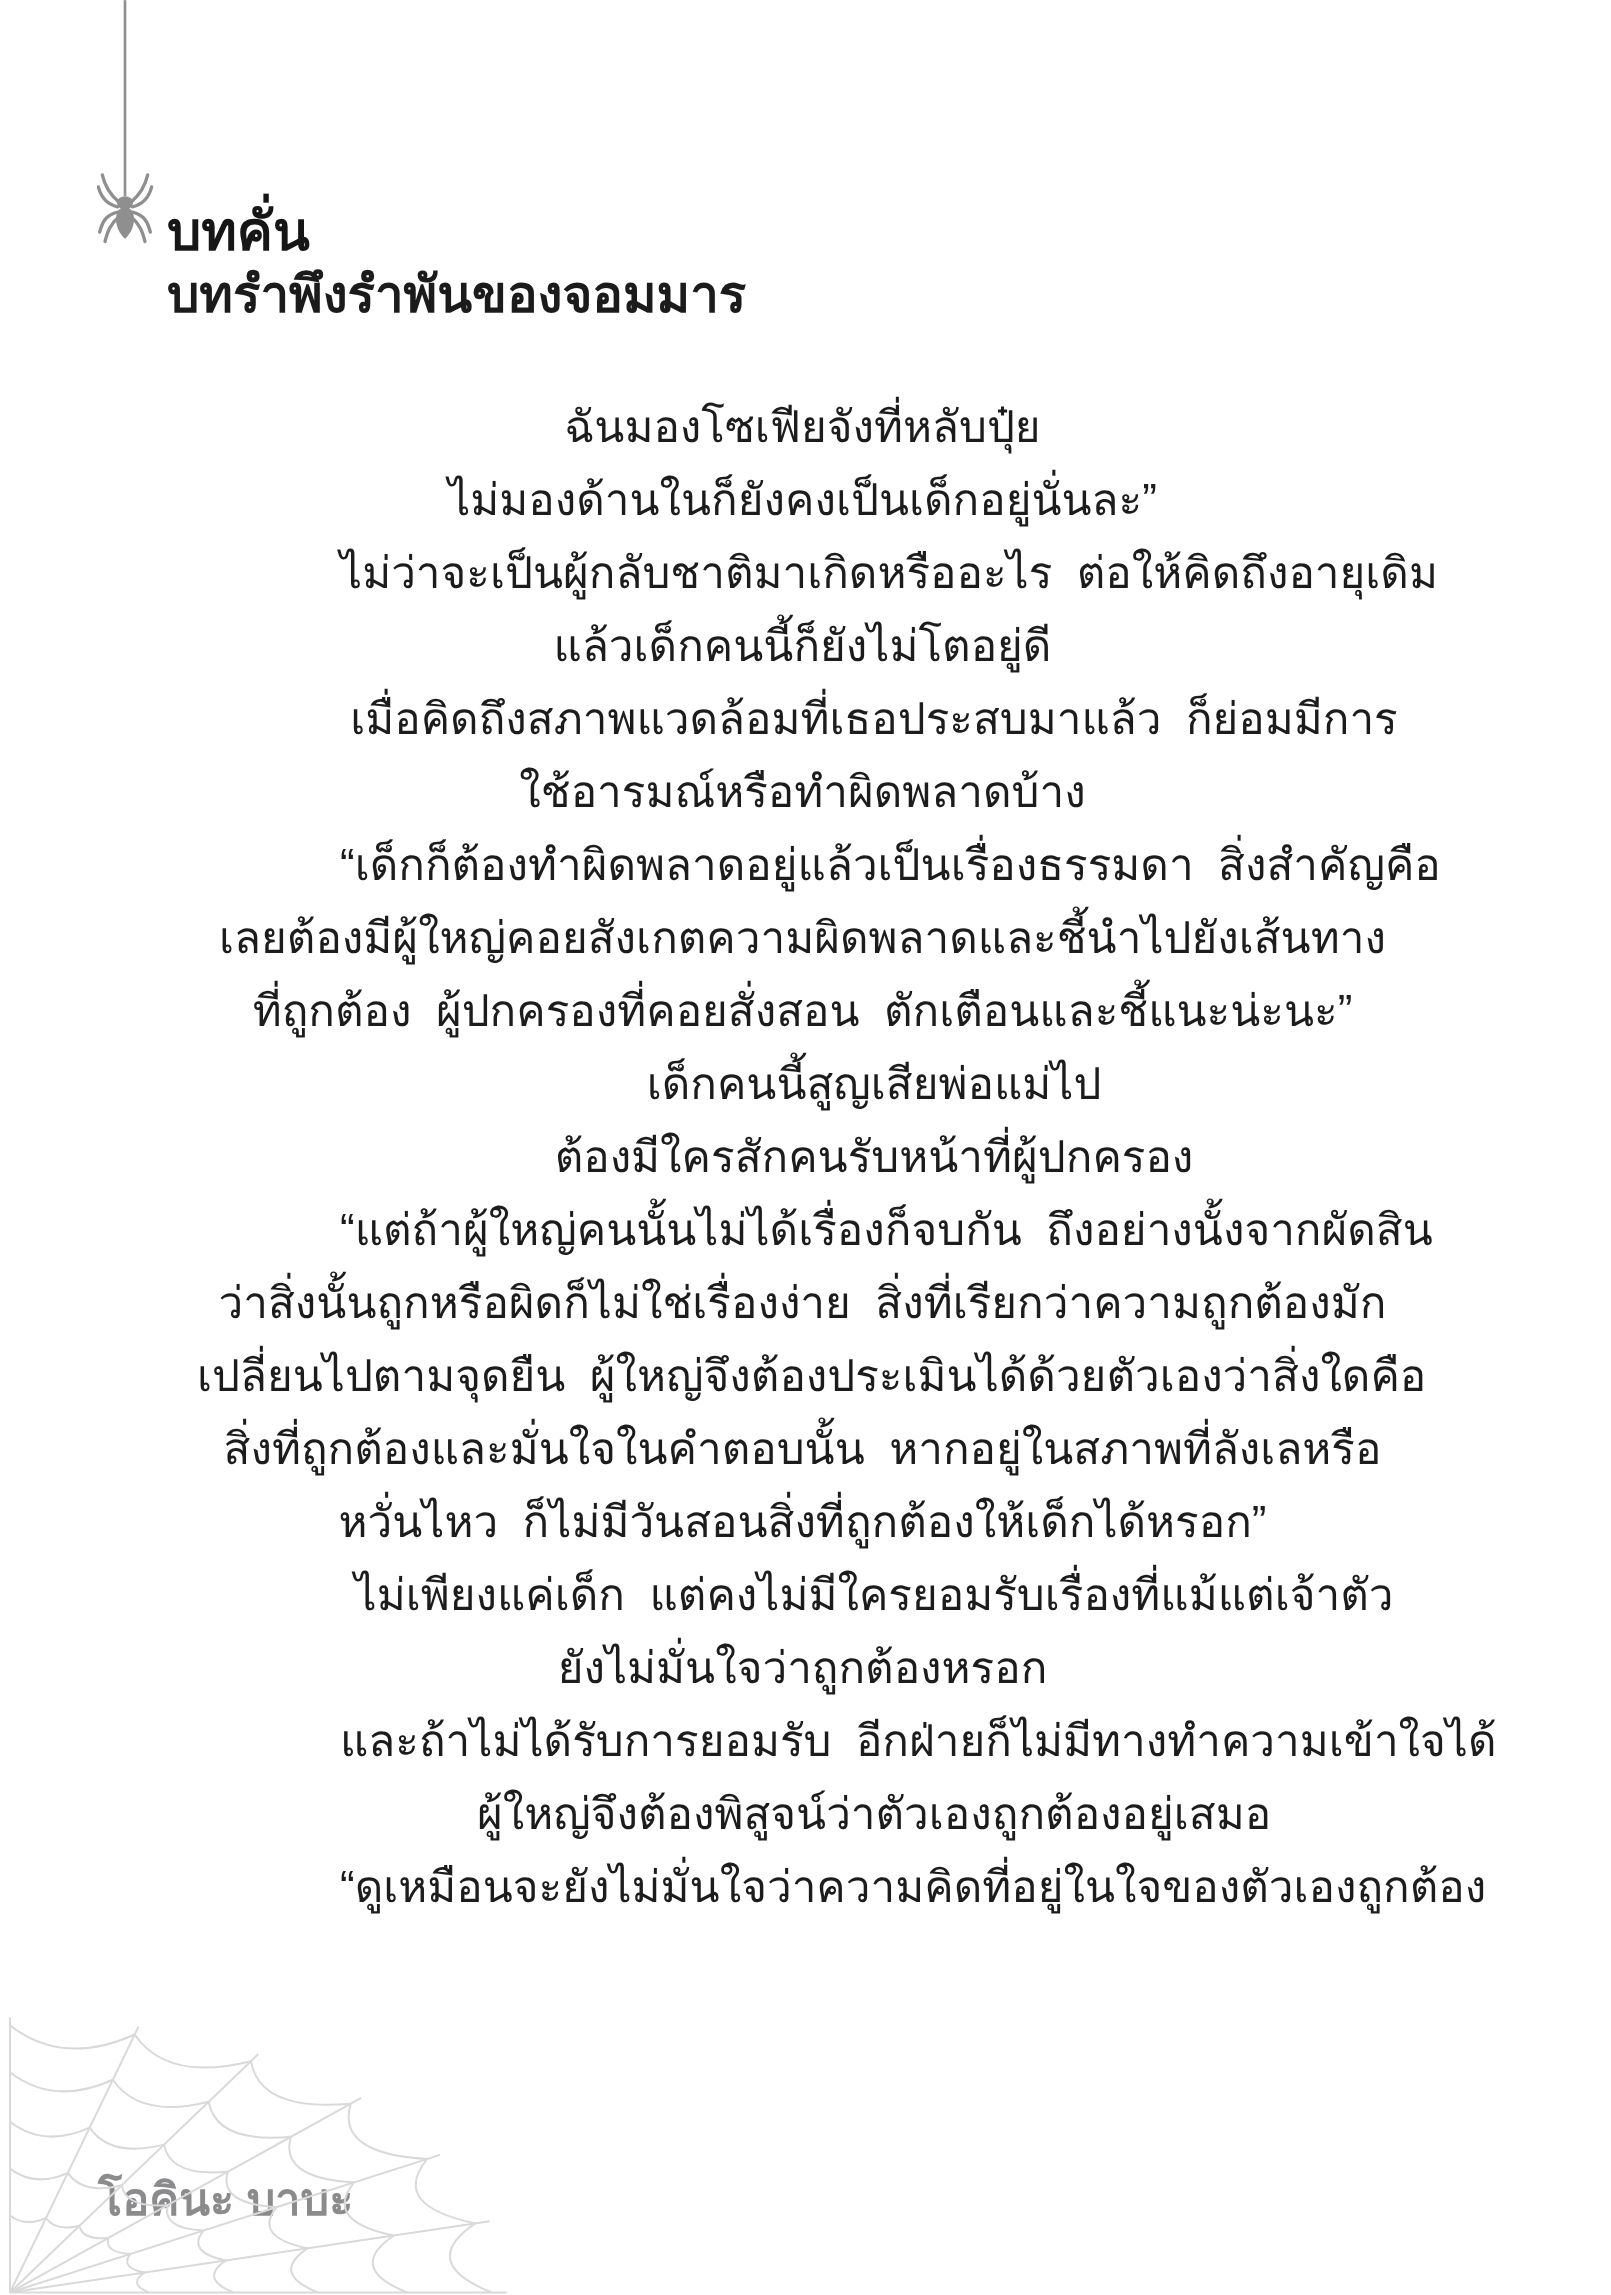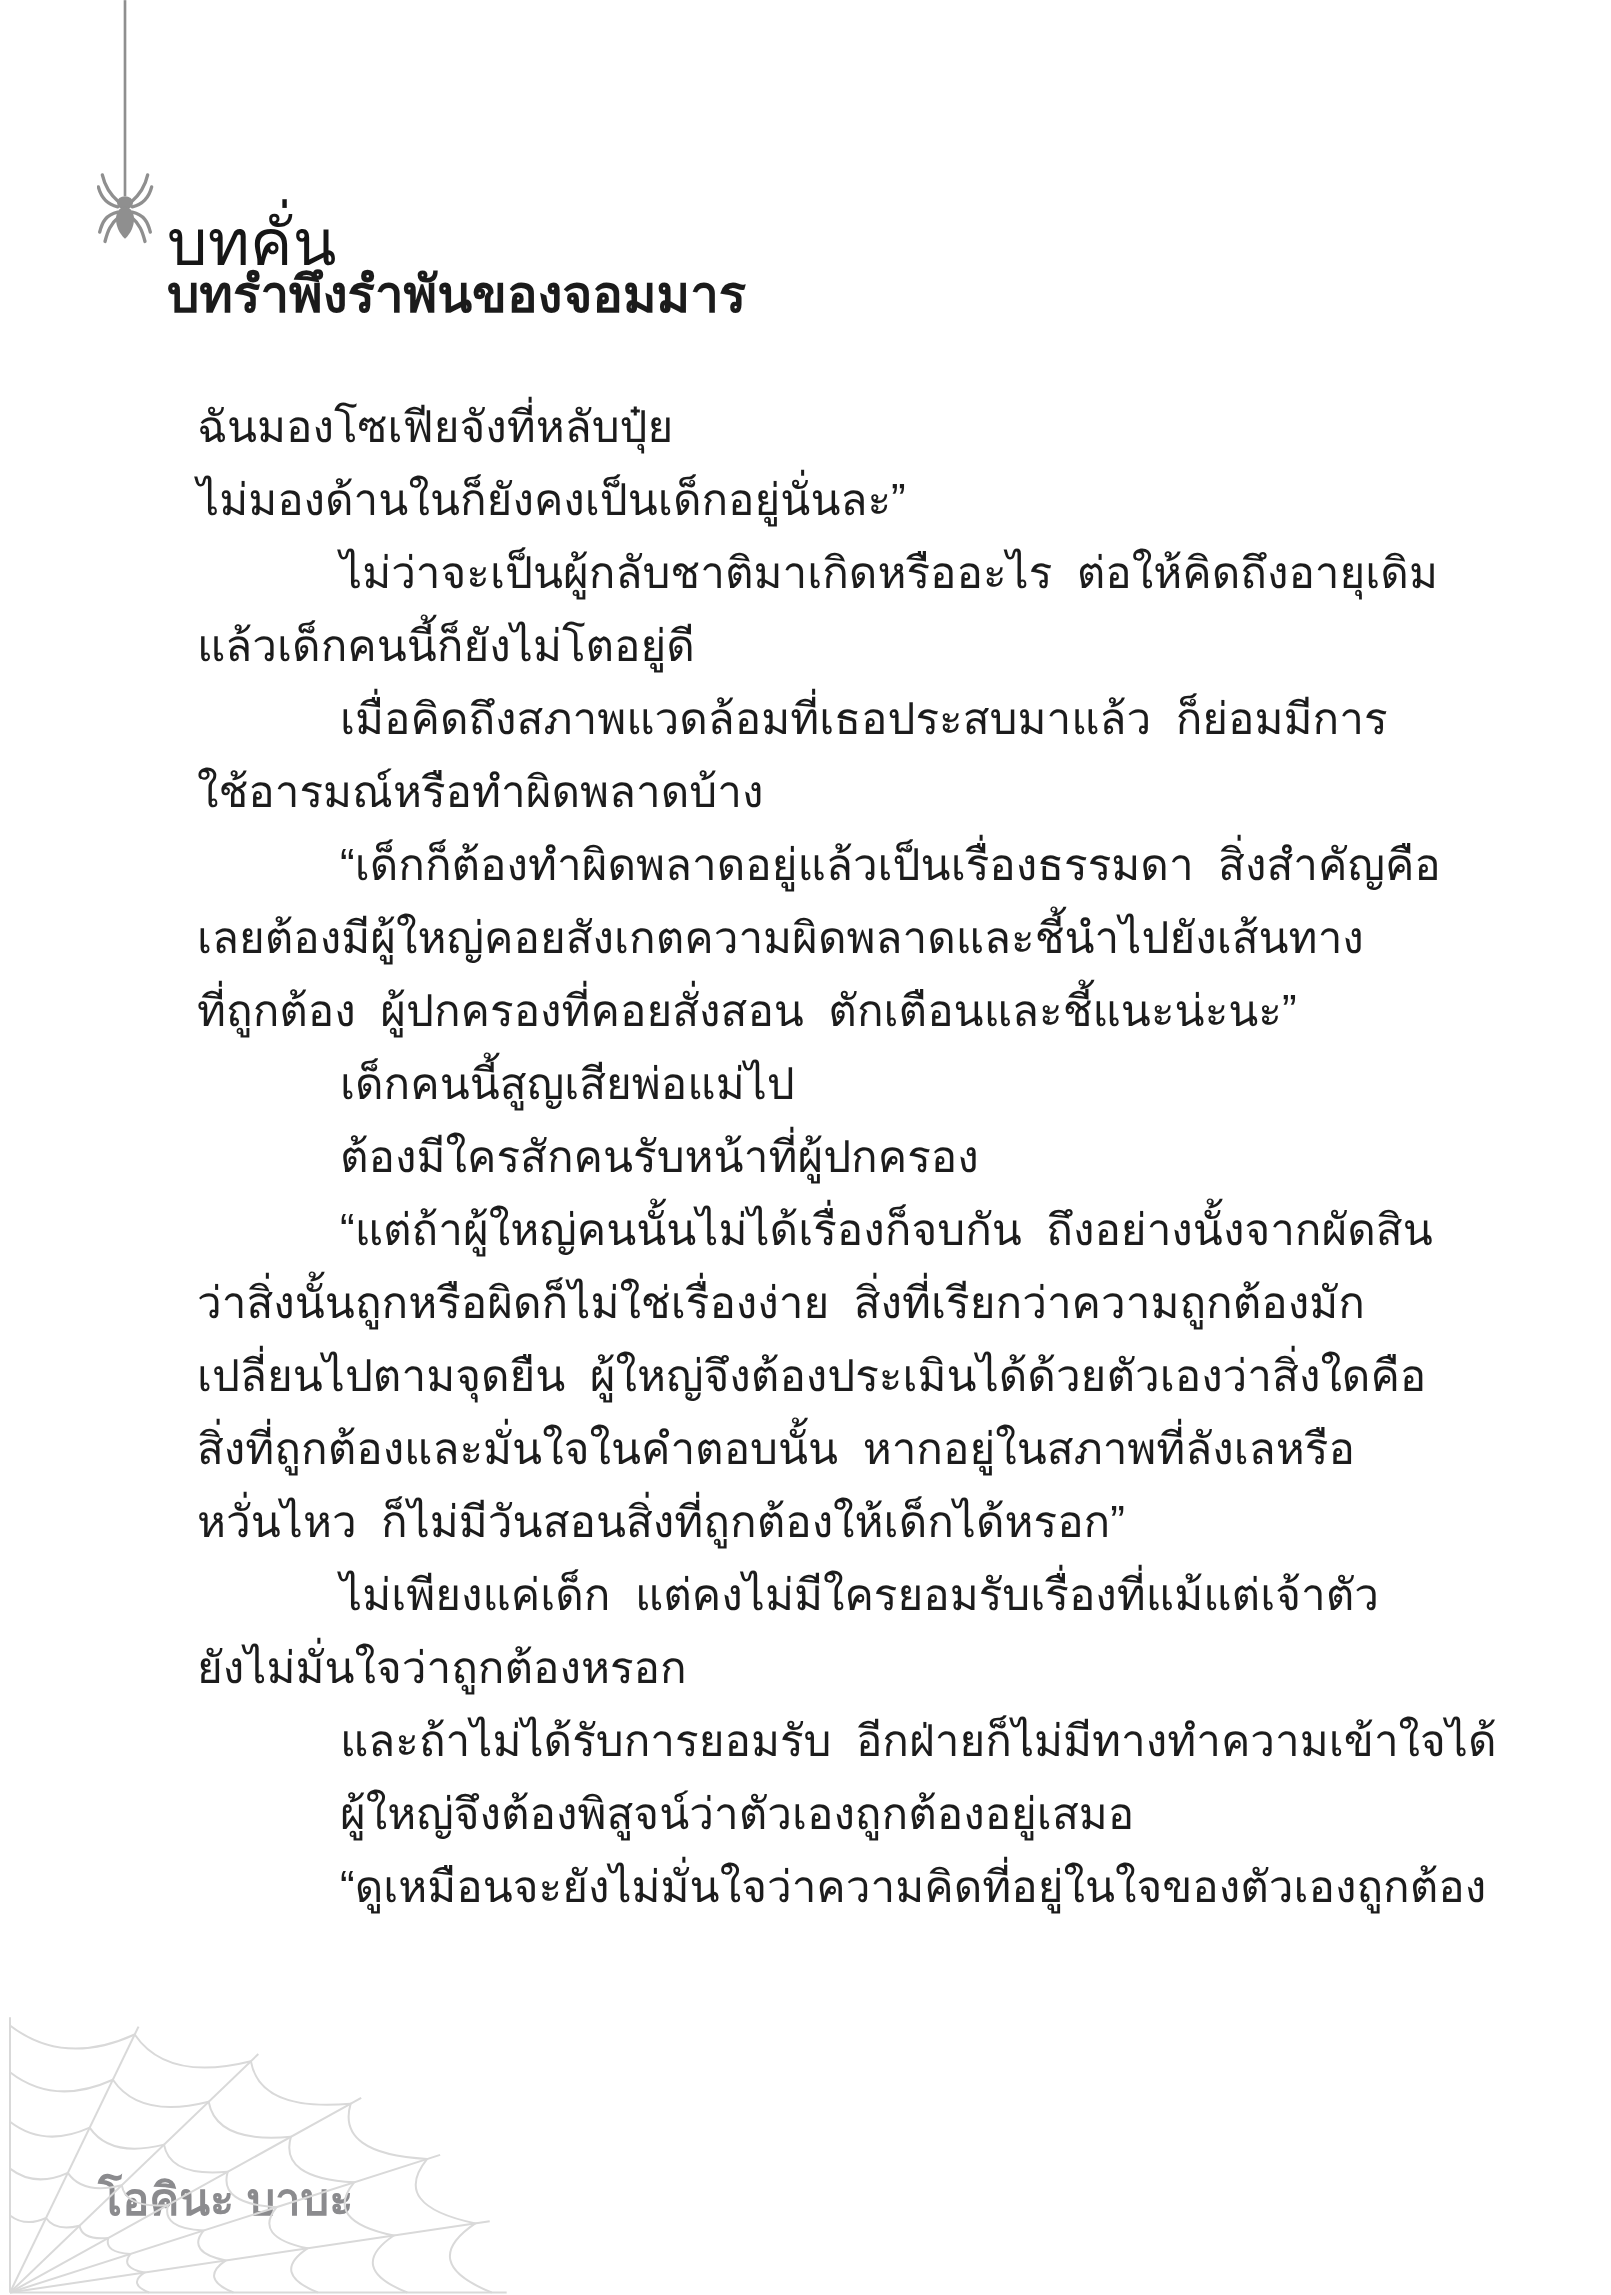--- a/index.html
+++ b/index.html
@@ -8,33 +8,33 @@
     width:1612px;
     height:2295px;
     background:#ffffff;
     overflow:hidden;
     font-family:"Liberation Sans","DejaVu Sans",sans-serif;
     color:#1b1b1b;
   }
   .spider-wrap{position:absolute;left:97px;top:0;width:60px;height:247px;}
   .chapter-title{
     position:absolute;left:167px;top:168px;
-    font-size:64px;font-weight:400;line-height:1;
+    font-size:54px;font-weight:700;line-height:1;
     letter-spacing:0;color:#161616;white-space:pre;
   }
   .chapter-subtitle{
     position:absolute;left:167px;top:262px;
     font-size:51px;font-weight:700;line-height:1;
     color:#1b1b1b;white-space:pre;margin-top:7px;
   }
   .body-text{
     position:absolute;left:197px;top:390px;width:1211px;
     font-size:44px;line-height:73px;color:#1c1c1c;
   }
-  .line{white-space:pre;height:73px;}
+  .line{white-space:pre;height:73px;text-align:center;}
   .line.indent{padding-left:143px;}
   .author-signature{
     position:absolute;left:98px;top:2177px;
     font-size:45px;font-weight:700;line-height:1;
     color:#8b8b8e;white-space:pre;text-align:center;
   }
   .web-wrap{position:absolute;left:0;top:2017px;width:508px;height:279px;}
 </style>
 </head>
 <body>

